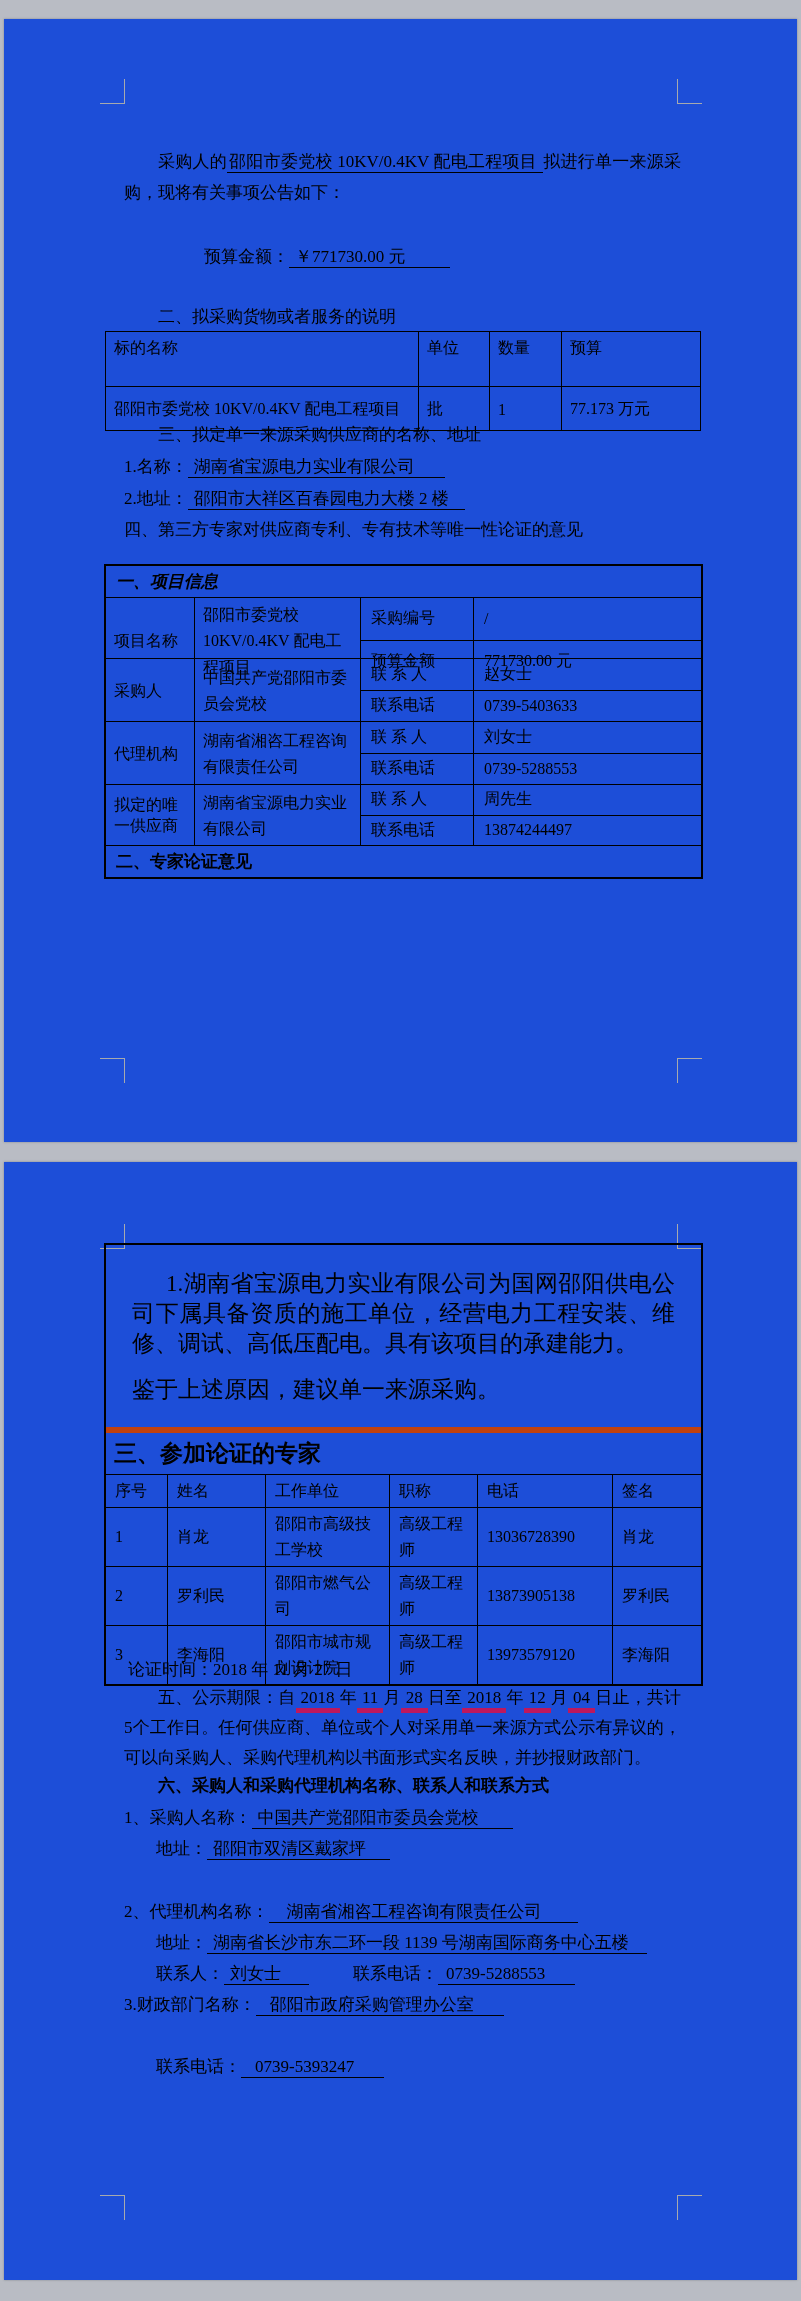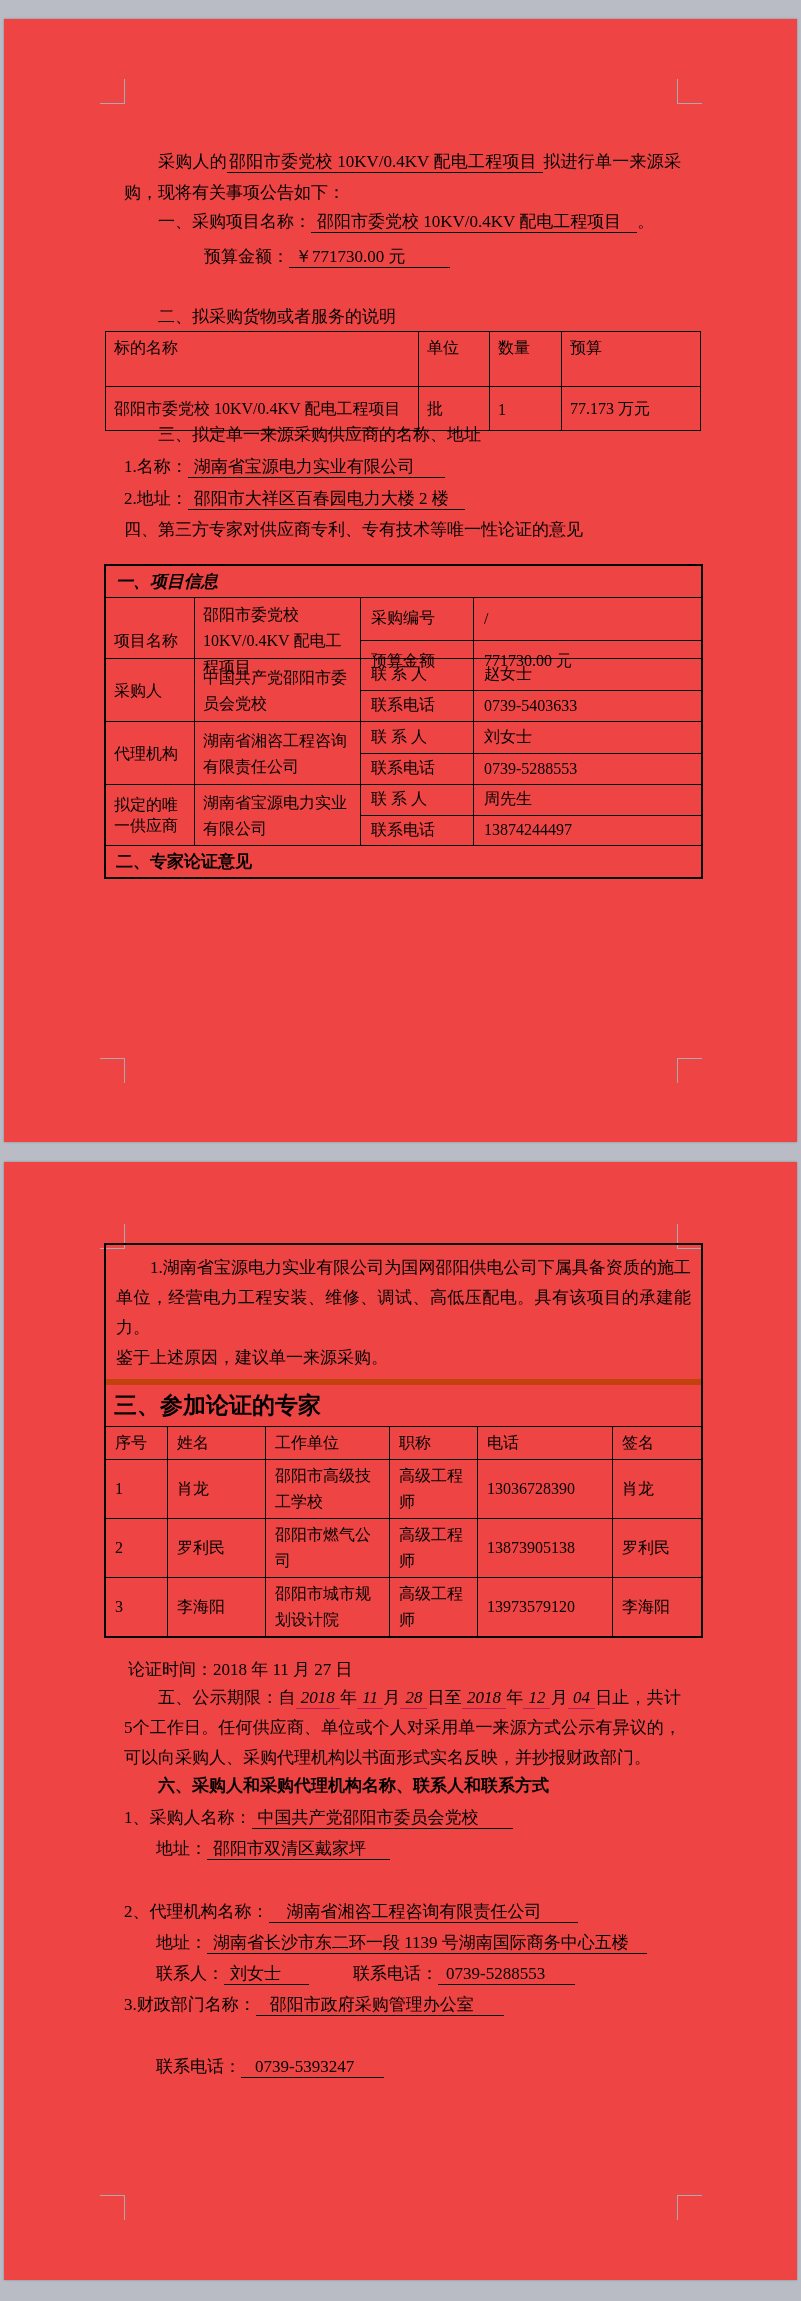--- a/index.html
+++ b/index.html
@@ -3,37 +3,37 @@
 <meta charset="utf-8">
 <style>
   html,body{margin:0;padding:0;}
   body{
     width:801px;height:2301px;position:relative;
     background:#b9bcc4;
     font-family:"Liberation Serif","DejaVu Serif",serif;
     color:#000;
   }
   .page{
-    position:absolute;left:4px;width:793px;background:#ef4444;
+    position:absolute;left:4px;width:793px;background:#1d4ed8;
     box-shadow:0 0 2px rgba(90,95,110,.6);
   }
   #page1{top:19px;height:1123px;}
   #page2{top:1162px;height:1118px;}
   
   .mark{position:absolute;width:24px;height:24px;}
   .mark.tl{border-right:1px solid #a7aaae;border-bottom:1px solid #a7aaae;}
   .mark.tr{border-left:1px solid #a7aaae;border-bottom:1px solid #a7aaae;}
   .mark.bl{border-right:1px solid #a7aaae;border-top:1px solid #a7aaae;}
   .mark.br{border-left:1px solid #a7aaae;border-top:1px solid #a7aaae;}
   .abs{position:absolute;}
   .line{font-size:17px;line-height:24px;white-space:nowrap;}
   .para{font-size:17px;line-height:31px;text-align:justify;}
   .ind{ text-indent:34px;}
   .u{border-bottom:1px solid #000;padding:0 16px 1px 6px;}
-  .un{border-bottom:1px solid #be185d;padding:0 5px 1px 5px;font-style:italic;}
+  .un{border-bottom:5px solid #be185d;padding:0 5px 1px 5px;}
   .uline{border-bottom:1px solid #000;padding:0 6px 1px 2px;}
   
   .gtable{border:1px solid #000;font-size:16px;}
   .grow{display:grid;grid-template-columns:312px 71px 72px 139px;}
   .grow + .grow{border-top:1px solid #000;}
   .gcell{border-left:1px solid #000;padding:6px 4px 4px 8px;display:flex;align-items:flex-start;}
   .gcell:first-child{border-left:none;}
   .gtable .ghead .gcell{height:44px;}
   .gtable .gdata .gcell{height:33px;align-items:center;}
   
@@ -44,40 +44,39 @@
   .ivalue{border-left:1px solid #000;padding:4px 4px 2px 8px;display:flex;align-items:center;line-height:26px;}
   .isub{border-left:1px solid #000;display:flex;flex-direction:column;}
   .isubrow{display:grid;grid-template-columns:112px 1fr;flex:1;}
   .isubrow + .isubrow{border-top:1px solid #000;}
   .isl{padding:2px 2px 2px 10px;display:flex;align-items:center;}
   .isv{border-left:1px solid #000;padding:2px 2px 2px 10px;display:flex;align-items:center;}
   .ifooter{font-weight:bold;border-top:1px solid #000;padding:4px 0 4px 10px;font-size:17px;}
   
   .ebox{border:2px solid #000;font-size:16px;}
   .opinion{padding:8px 10px 6px 10px;}
-  .opinion p{margin:0;font-size:17px;line-height:30px;text-align:justify;}
+  .opinion p{margin:16px;font-size:23px;line-height:30px;text-align:justify;}
   .etitle{border-top:6px solid #c2410c;font-weight:bold;font-size:23px;padding:5px 0 5px 8px;}
   .erow{display:grid;grid-template-columns:61px 98px 124px 88px 135px 1fr;border-top:1px solid #000;}
   .ecell{border-left:1px solid #000;padding:3px 4px 3px 9px;display:flex;align-items:center;line-height:26px;}
   .ecell:first-child{border-left:none;}
   .erow.ehead .ecell{height:26px;}
   .erow.edata .ecell{min-height:47px;}
 </style>
 </head>
 <body>
 
 <div class="page" id="page1">
   <div class="mark tl abs" style="left:96px;top:60px;"></div>
   <div class="mark tr abs" style="left:673px;top:60px;"></div>
   <div class="mark bl abs" style="left:96px;top:1039px;"></div>
   <div class="mark br abs" style="left:673px;top:1039px;"></div>
 
   <div class="para ind abs" style="left:120px;top:127px;width:557px;"><span>采购人的</span><span class="uline">邵阳市委党校 10KV/0.4KV 配电工程项目</span><span>拟进行单一来源采购，现将有关事项公告如下：</span></div>
 
-  <div class="line abs" style="left:120px;top:191px;padding-left:34px;"><span>一、采购项目名称：</span><span class="u">邵阳市委党校 10KV/0.4KV 配电工程项目</span><span>。</span></div>
 
   <div class="line abs" style="left:120px;top:226px;padding-left:80px;"><span>预算金额：</span><span class="u" style="padding-right:44px;">￥771730.00 元</span></div>
 
   <div class="line abs" style="left:120px;top:286px;padding-left:34px;">二、拟采购货物或者服务的说明</div>
 
   <div class="gtable abs" style="left:101px;top:312px;width:594px;">
     <div class="grow ghead">
       <div class="gcell">标的名称</div>
       <div class="gcell">单位</div>
       <div class="gcell">数量</div>

